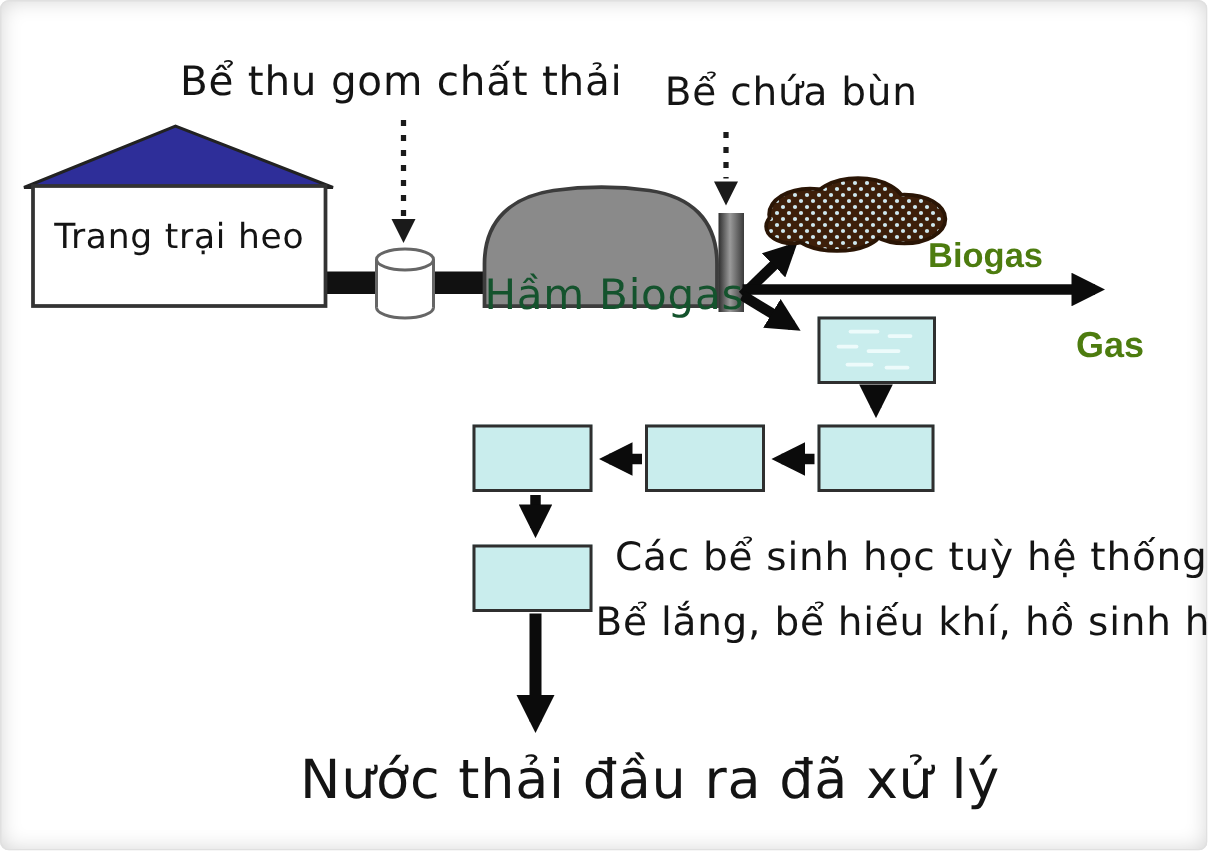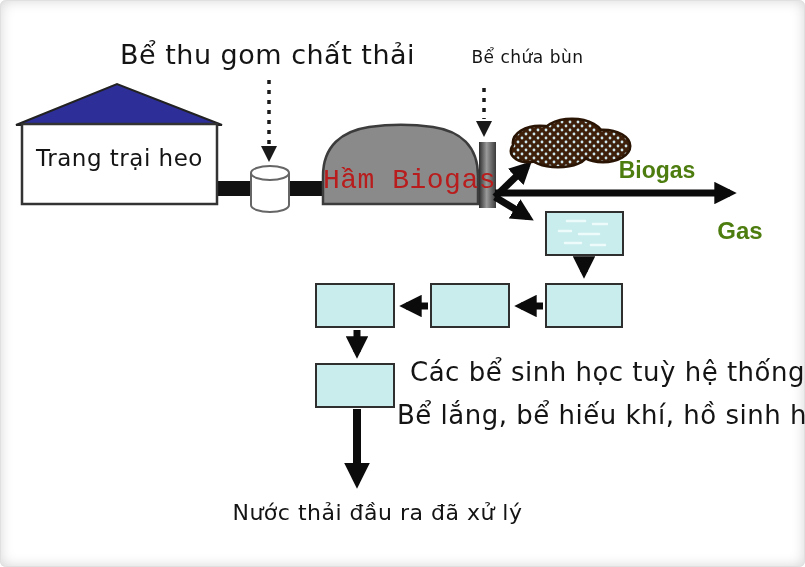--- a/index.html
+++ b/index.html
@@ -8,28 +8,28 @@
     background:#ffffff;border-radius:6px;
     box-shadow:inset 0 0 0 1px #e0e0e0, inset 0 0 14px rgba(0,0,0,.18);
     font-family:"DejaVu Sans","Liberation Sans",sans-serif;
   }
   .overlay{position:absolute;left:0;top:0;width:805px;height:567px;}
   .lbl{
     position:absolute;color:#141414;text-align:center;
     font-family:"DejaVu Sans","Liberation Sans",sans-serif;
     line-height:1.1;white-space:nowrap;
   }
-  .hand{font-size:17px;font-weight:500;letter-spacing:.5px;}
+  .hand{font-size:26px;font-weight:500;letter-spacing:.5px;}
   .bold-sans{font-weight:bold;color:#4d7c0f;font-family:"Liberation Sans","DejaVu Sans",sans-serif;}
   .tank{
     position:absolute;background:#c9eded;border:2px solid #2f2f2f;
     box-sizing:border-box;
   }
   .house-label{position:absolute;left:22px;top:146px;width:195px;font-size:23px;}
-  .dome-label{position:absolute;left:323px;top:166px;width:155px;color:#b91c1c;font-size:28px;font-family:Liberation Mono, monospace;}
+  .dome-label{position:absolute;left:323px;top:182px;width:155px;color:#14532d;font-size:28px;}
 </style>
 </head>
 <body>
 
 <div class="canvas">
 
   <svg class="overlay" viewBox="0 0 805 567">
     <defs>
       <marker id="ah" viewBox="0 0 10 10" refX="7" refY="5" markerWidth="3.2" markerHeight="3.2" orient="auto-start-reverse" markerUnits="strokeWidth">
         <path d="M0,0 L10,5 L0,10 Z" fill="#0b0b0b"></path>
@@ -127,15 +127,15 @@
   <div class="lbl hand dome-label">Hầm Biogas</div>
 
   <div class="lbl bold-sans" style="left:607px;top:158px;width:100px;font-size:23px;">Biogas</div>
 
   <div class="lbl bold-sans" style="left:700px;top:218px;width:80px;font-size:24px;">Gas</div>
 
   <div class="lbl hand" style="left:410px;top:358px;width:395px;font-size:26px;">Các bể sinh học tuỳ hệ thống:</div>
 
   <div class="lbl hand" style="left:397px;top:401px;width:410px;font-size:26px;">Bể lắng, bể hiếu khí, hồ sinh học</div>
 
-  <div class="lbl hand" style="left:200px;top:501px;width:355px;font-size:22px;">Nước thải đầu ra đã xử lý</div>
+  <div class="lbl hand" style="left:200px;top:501px;width:355px;font-size:36px;">Nước thải đầu ra đã xử lý</div>
 
 </div>
 
 </body></html>

